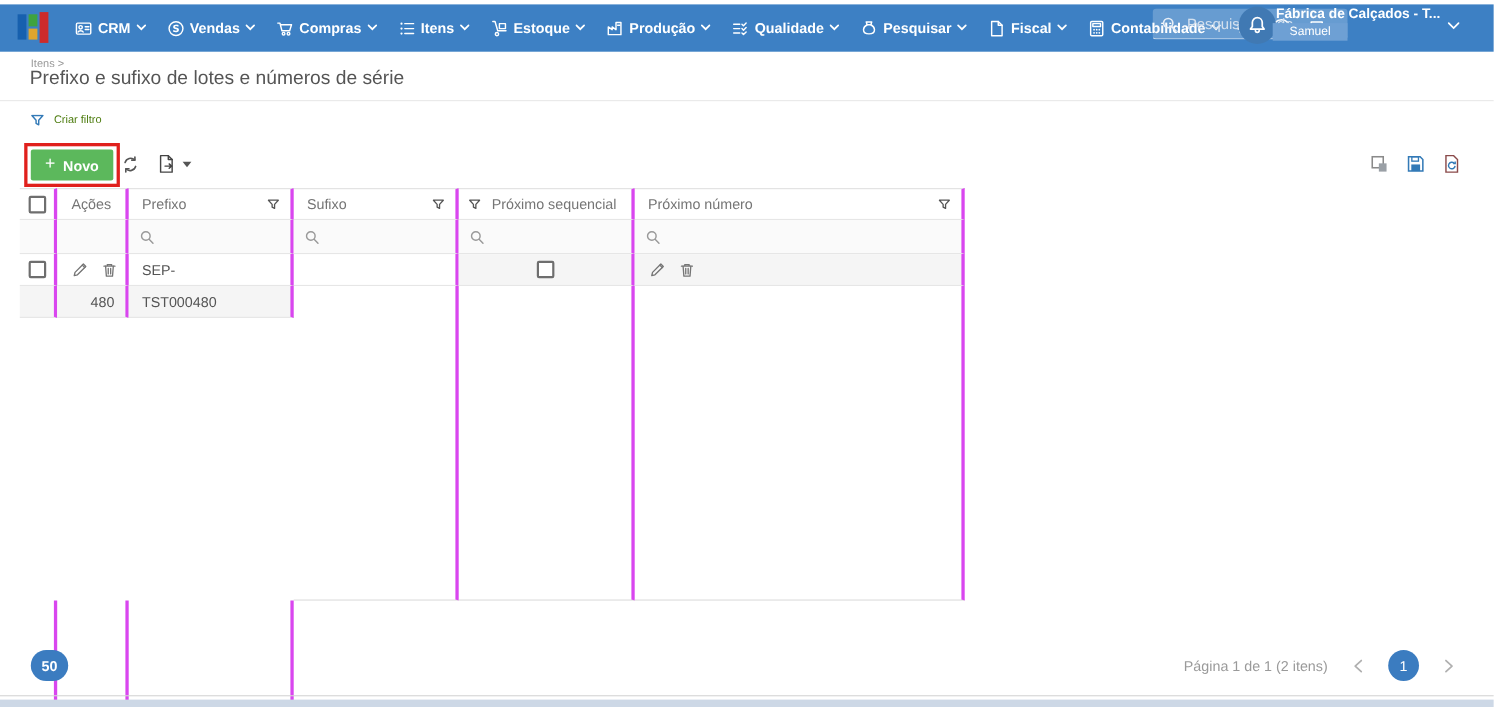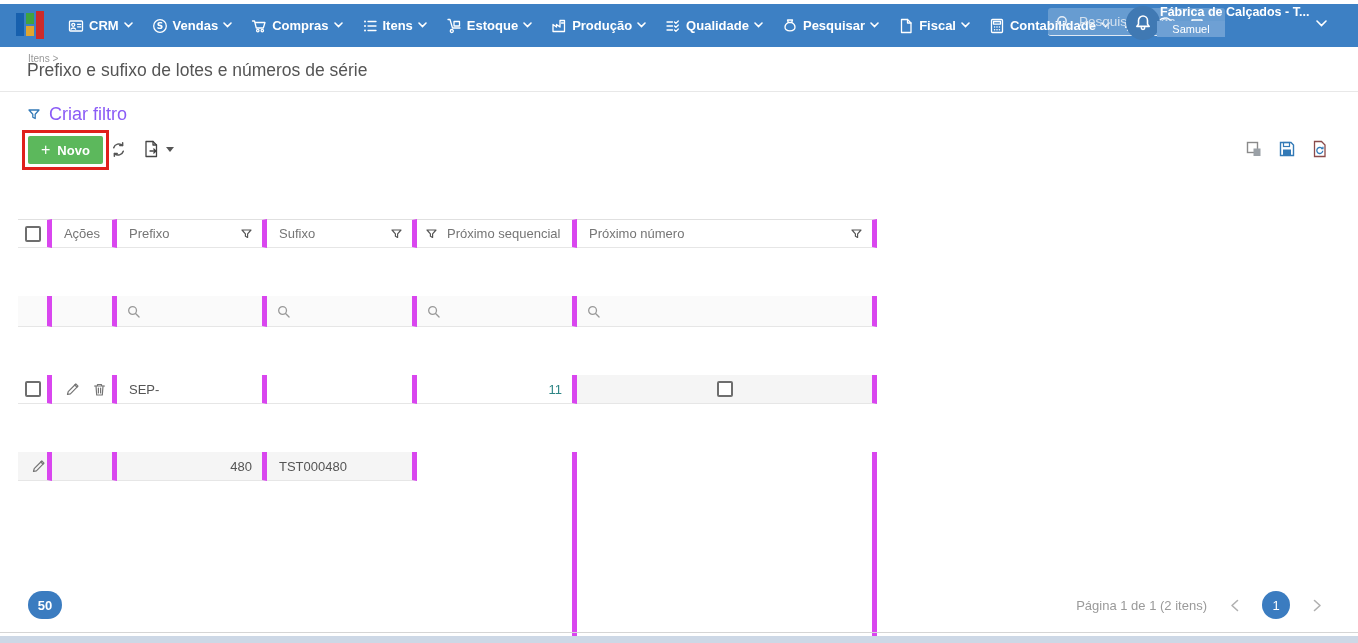--- a/index.html
+++ b/index.html
@@ -58,21 +58,21 @@
   }
   .samuel-chip span { font-size:11px; color:#fff; }
   .user-caret { position:absolute; left:1316px; top:20px; z-index:3; cursor:pointer; }
   .user-caret svg { width:11px; height:8px; stroke:#fff; fill:none; stroke-width:1.6; stroke-linecap:round; }
 
   
   .breadcrumb { position:absolute; left:28px; top:53px; font-size:10px; color:#999; }
   .page-title { position:absolute; left:27px; top:60px; font-size:17.5px; color:#555; }
   .divider { position:absolute; left:0; top:91px; width:1358px; height:1px; background:#e8e8e8; }
 
-  .criar-filtro { position:absolute; left:28px; top:104px; display:flex; align-items:center; gap:9px; color:#8b5cf6; font-size:18px; cursor:pointer; }
+  .criar-filtro { position:absolute; left:28px; top:104px; display:flex; align-items:center; gap:9px; color:#4d7c0f; font-size:10px; cursor:pointer; }
   .funnel-blue svg { width:12px; height:11px; stroke:#337ab7; fill:none; stroke-width:1.3; stroke-linejoin:round; }
 
   .novo-annot { position:absolute; left:22px; top:130px; border:3px solid #e0201c; padding:3px; }
   .novo-btn {
     background:#5cb85c; color:#fff; border:none; border-radius:2px; cursor:pointer;
     font-family:"Liberation Sans",sans-serif; font-size:13px; font-weight:bold;
     height:28px; padding:0 13px; display:flex; align-items:center; gap:7px;
   }
   .novo-plus { font-size:16px; font-weight:normal; }
 
@@ -83,22 +83,22 @@
   .caret-down { width:0; height:0; border-left:4px solid transparent; border-right:4px solid transparent; border-top:5px solid #555; }
 
   .grid-tools { position:absolute; left:1245px; top:140px; display:flex; align-items:center; gap:15px; }
   .gt { cursor:pointer; }
   .gt svg { width:18px; height:18px; }
 
   
   .table { position:absolute; left:18px; top:171px; width:859px; }
   .grid { display:grid; grid-template-columns:34px 65px 150px 150px 160px 300px; }
   .cell {
-    border-right:5px solid #d946ef; border-bottom:1px solid #e6e6e6;
-    display:flex; align-items:center; font-size:13px; color:#555; overflow:hidden;margin-top:48px;
+    border-right:3px solid #d946ef; border-bottom:1px solid #e6e6e6;
+    display:flex; align-items:center; font-size:13px; color:#555; overflow:hidden;
   }
   .hcell { height:29px; border-top:1px solid #e0e0e0; color:#757575; }
   .fcell { height:31px; background:#fafafa; }
   .rcell { height:29px; }
   .alt { background:#f5f5f5; }
   .fill { height:286px; border-bottom:1px solid #dcdcdc; }
   .cb { width:16px; height:16px; border:2px solid #6e6e6e; border-radius:2px; margin:auto; cursor:pointer; background:#fff; }
   .pad-l { padding-left:12px; }
   .sb { justify-content:space-between; padding-left:12px; padding-right:10px; }
   .funnel-gray svg { width:11px; height:10px; stroke:#555; fill:none; stroke-width:1.2; stroke-linejoin:round; }
@@ -481,21 +481,20 @@
       <span class="act">
           <svg viewBox="0 0 15 15">
             <path d="M2.5 4h10M5.5 4V2.5h4V4"></path>
             <path d="M4 4l.7 9h5.6L11 4"></path>
             <path d="M6.4 6v5M8.6 6v5"></path>
           </svg>
         </span>
     </div>
     <div class="cell rcell pad-l">SEP-</div>
     <div class="cell rcell pad-l"></div>
-    <div class="cell rcell num teal">11</div>
 
     <div class="cell rcell alt">
         <span class="cb"></span>
       </div>
     <div class="cell rcell alt acts">
       <span class="act">
           <svg viewBox="0 0 15 15">
             <path d="M2.5 12.5l.7-2.9 7.6-7.6 2.2 2.2-7.6 7.6z"></path>
             <path d="M9.8 3l2.2 2.2"></path>
           </svg>

